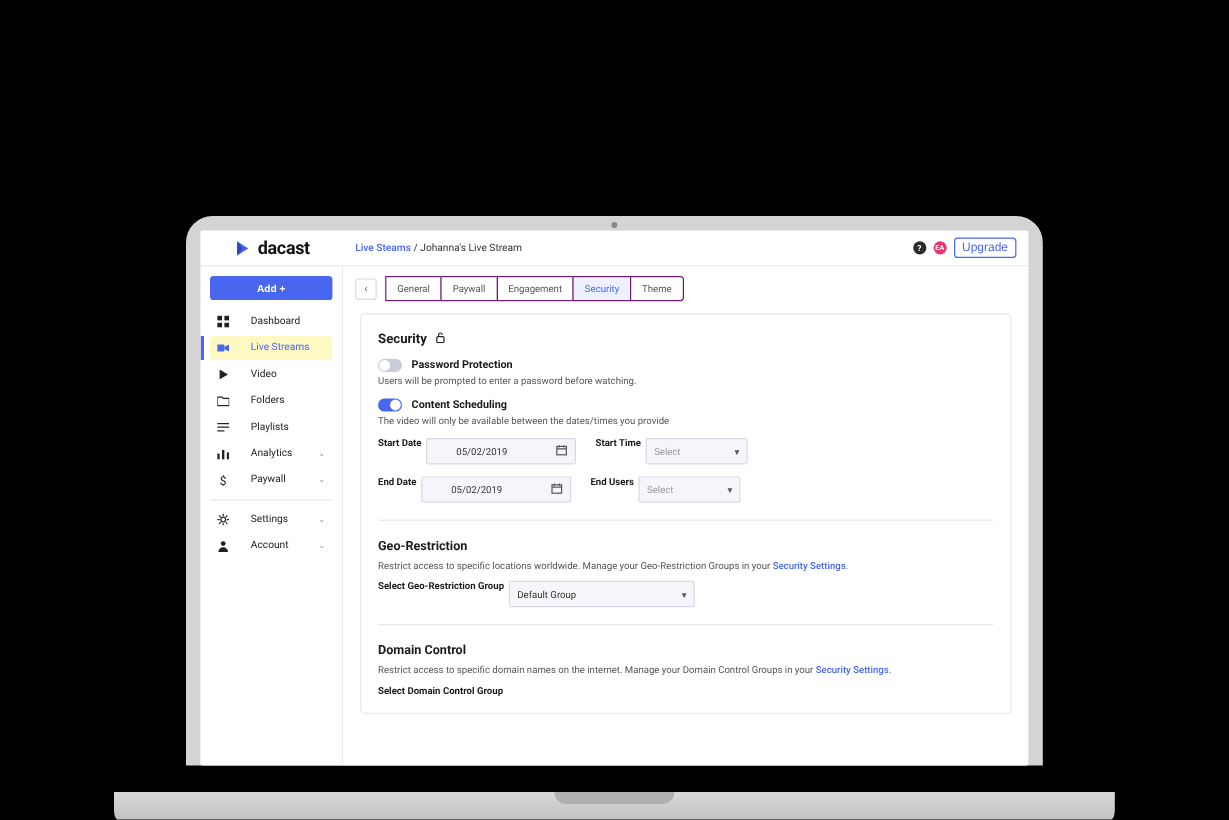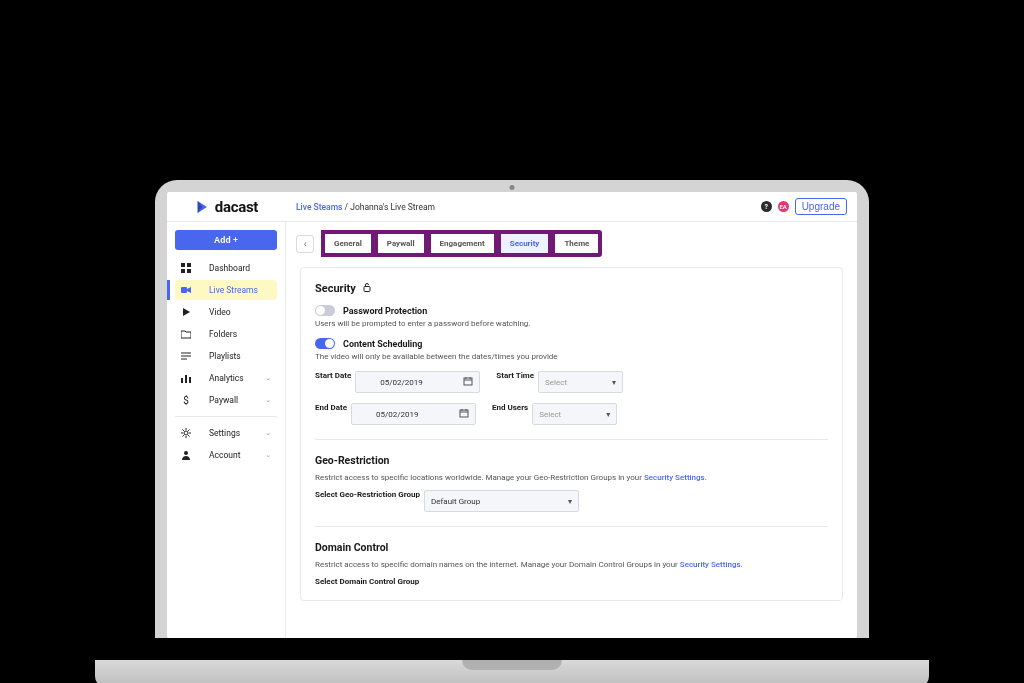--- a/index.html
+++ b/index.html
@@ -30,21 +30,21 @@
 .nav-item { display:flex; align-items:center; gap:18px; font-size:8.5px; color:#222; padding:5px 6px; border-radius:3px; cursor:pointer; position:relative; }
 .nav-item.active { background:#fef9c3; color:#4967ee; }
 .nav-item.active::before { content:""; position:absolute; left:-8px; top:0; bottom:0; width:3px; background:#4967ee; }
 .nav-ic { width:10px; height:10px; display:flex; align-items:center; justify-content:center; }
 .nav-expand { margin-left:auto; font-size:7px; color:#999; }
 .nav-sep { height:1px; background:#e6e8ee; margin:4px 0; }
 
 .main { flex:1; overflow:hidden; background:#fff; }
 .tabs-row { display:flex; align-items:center; gap:0; padding:8px 10px; }
 .back-sq { width:18px; height:18px; border:1px solid #d7dae3; border-radius:3px; display:flex; align-items:center; justify-content:center; font-size:9px; color:#555; margin-right:8px; cursor:pointer; }
-.tab { font-size:8px; color:#555; padding:5px 9px; border:4px solid #701a75; background:#fff; cursor:pointer; margin-left:-1px;font-weight:bold; }
+.tab { font-size:8px; color:#555; padding:5px 9px; border:1px solid #701a75; background:#fff; cursor:pointer; margin-left:-1px; }
 .tab:first-of-type { border-radius:3px 0 0 3px; margin-left:0; }
 .tab:last-of-type { border-radius:0 3px 3px 0; }
 .tab.active { background:#eef1ff; color:#4967ee; }
 
 .content { padding:2px 14px 14px 14px; }
 .panel { border:1px solid #e6e8ee; border-radius:4px; padding:14px 14px 14px 14px; }
 .sec-title { font-size:11px; font-weight:700; color:#1a1a1a; display:flex; align-items:center; gap:6px; margin-bottom:10px; }
 .divider { height:1px; background:#e6e8ee; margin:14px 0; }
 .row-toggle { display:flex; align-items:center; gap:8px; margin-bottom:3px; }
 .toggle { width:20px; height:11px; border-radius:6px; position:relative; cursor:pointer; }

